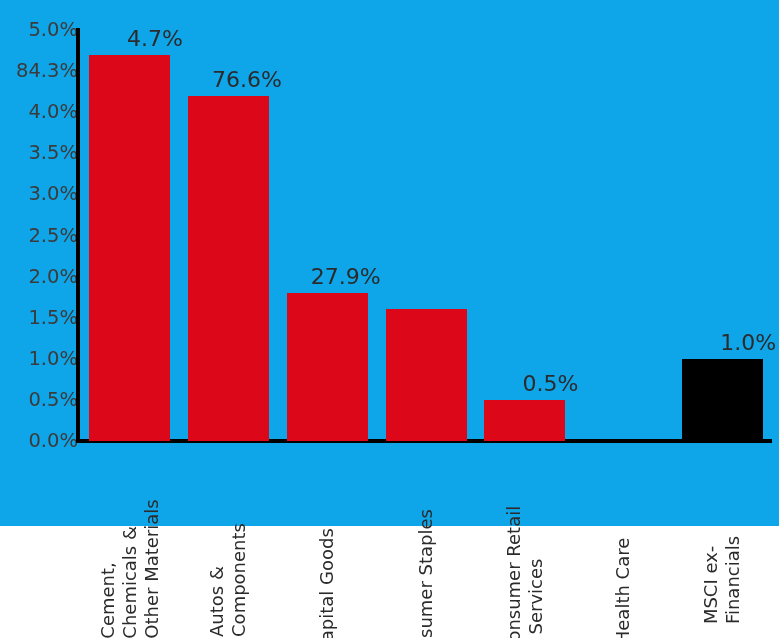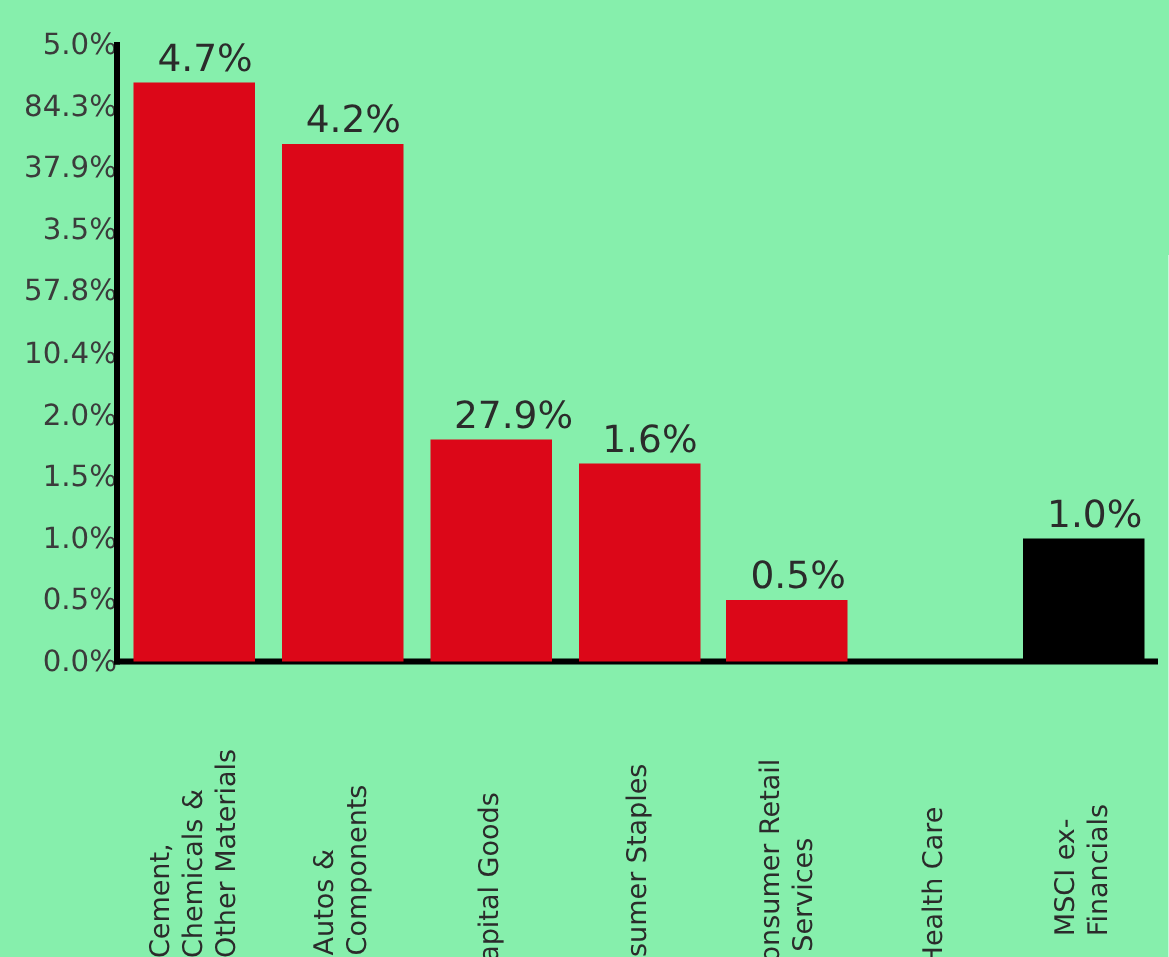--- a/index.html
+++ b/index.html
@@ -11,22 +11,22 @@
     width: 779px;
     height: 638px;
     font-family: "DejaVu Sans", sans-serif;
     color: #262626;
     overflow: hidden;
   }
 
   #chart-root {
     position: relative;
     width: 779px;
-    height: 638px;
-    background: #86efac;
+    height: 526px;
+    background: #0ea5e9;
   }
 
   
   .ytick {
     position: absolute;
     right: 701px;           
     width: 66px;
     text-align: right;
     font-size: 19.5px;
     line-height: 19.5px;
@@ -70,22 +70,22 @@
   .bar {
     position: absolute;
     bottom: 0;
     left: 0;
     right: 0;
   }
   .bar-value {
     position: absolute;
     left: -13px;
     right: -13px;
-    text-align: left;
-    font-size: 25px;
+    text-align: right;
+    font-size: 22px;
     line-height: 19px;
     color: #2b2b2b;
     white-space: nowrap;
     margin-left: 29px;
   }
 
   
   .cat-label {
     position: absolute;
     top: 462px;
@@ -108,50 +108,49 @@
   }
 </style>
 </head>
 <body>
 
 <div id="chart-root">
 
   <div id="y-axis-ticks">
       <div class="ytick" style="top: 30px;">5.0%</div>
       <div class="ytick" style="top: 71.1px;">84.3%</div>
-      <div class="ytick" style="top: 112.2px;">37.9%</div>
+      <div class="ytick" style="top: 112.2px;">4.0%</div>
       <div class="ytick" style="top: 153.3px;">3.5%</div>
-      <div class="ytick" style="top: 194.4px;">57.8%</div>
-      <div class="ytick" style="top: 235.5px;">10.4%</div>
+      <div class="ytick" style="top: 194.4px;">3.0%</div>
+      <div class="ytick" style="top: 235.5px;">2.5%</div>
       <div class="ytick" style="top: 276.6px;">2.0%</div>
       <div class="ytick" style="top: 317.7px;">1.5%</div>
       <div class="ytick" style="top: 358.8px;">1.0%</div>
       <div class="ytick" style="top: 399.9px;">0.5%</div>
       <div class="ytick" style="top: 441px;">0.0%</div>
     </div>
 
   <div id="y-axis-line"></div>
   <div id="x-axis-line"></div>
 
   <div id="plot-area">
       <div class="bar-slot" style="left: 8.92857px; width: 81px;">
         <div class="bar" style="height: 386.34px; background: rgb(220, 7, 24);"></div>
         <div class="bar-value" style="bottom: 393.34px;">4.7%</div>
       </div>
       <div class="bar-slot" style="left: 107.786px; width: 81px;">
         <div class="bar" style="height: 345.24px; background: rgb(220, 7, 24);"></div>
-        <div class="bar-value" style="bottom: 352.24px;">4.2%</div>
+        <div class="bar-value" style="bottom: 352.24px;">76.6%</div>
       </div>
       <div class="bar-slot" style="left: 206.643px; width: 81px;">
         <div class="bar" style="height: 147.96px; background: rgb(220, 7, 24);"></div>
         <div class="bar-value" style="bottom: 154.96px;">27.9%</div>
       </div>
       <div class="bar-slot" style="left: 305.5px; width: 81px;">
         <div class="bar" style="height: 131.52px; background: rgb(220, 7, 24);"></div>
-        <div class="bar-value" style="bottom: 138.52px;">1.6%</div>
       </div>
       <div class="bar-slot" style="left: 404.357px; width: 81px;">
         <div class="bar" style="height: 41.1px; background: rgb(220, 7, 24);"></div>
         <div class="bar-value" style="bottom: 48.1px;">0.5%</div>
       </div>
       <div class="bar-slot" style="left: 602.071px; width: 81px;">
         <div class="bar" style="height: 82.2px; background: rgb(0, 0, 0);"></div>
         <div class="bar-value" style="bottom: 89.2px;">1.0%</div>
       </div>
     </div>

